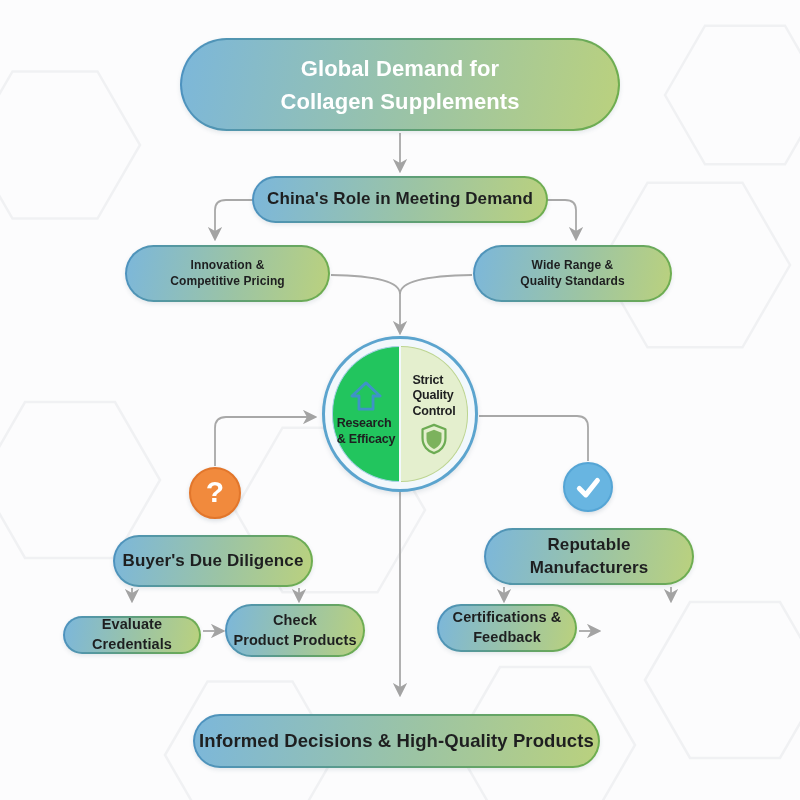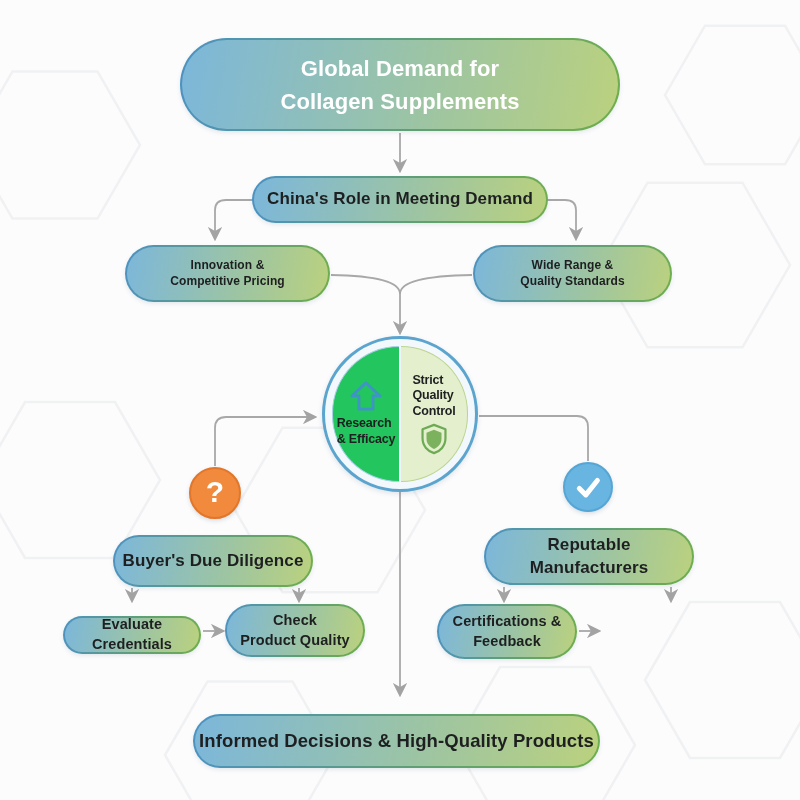--- a/index.html
+++ b/index.html
@@ -179,25 +179,25 @@
   <div class="pill" style="left:63px;top:616px;width:138px;height:38px">
     <div class="pill-in">
       <span class="label lab-14">Evaluate
 Credentials</span>
     </div>
   </div>
 
   <div class="pill" style="left:225px;top:604px;width:140px;height:53px">
     <div class="pill-in">
       <span class="label lab-14">Check
-Product Quality</span>
-    </div>
-  </div>
-
-  <div class="pill" style="left:437px;top:604px;width:140px;height:55px">
+Product Products</span>
+    </div>
+  </div>
+
+  <div class="pill" style="left:437px;top:604px;width:140px;height:48px">
     <div class="pill-in">
       <span class="label lab-14">Certifications &amp;
 Feedback</span>
     </div>
   </div>
 
 
   <div class="pill" style="left:193px;top:714px;width:407px;height:54px">
     <div class="pill-in">
       <span class="label lab-18 nowrap">Informed Decisions &amp; High-Quality Products</span>

